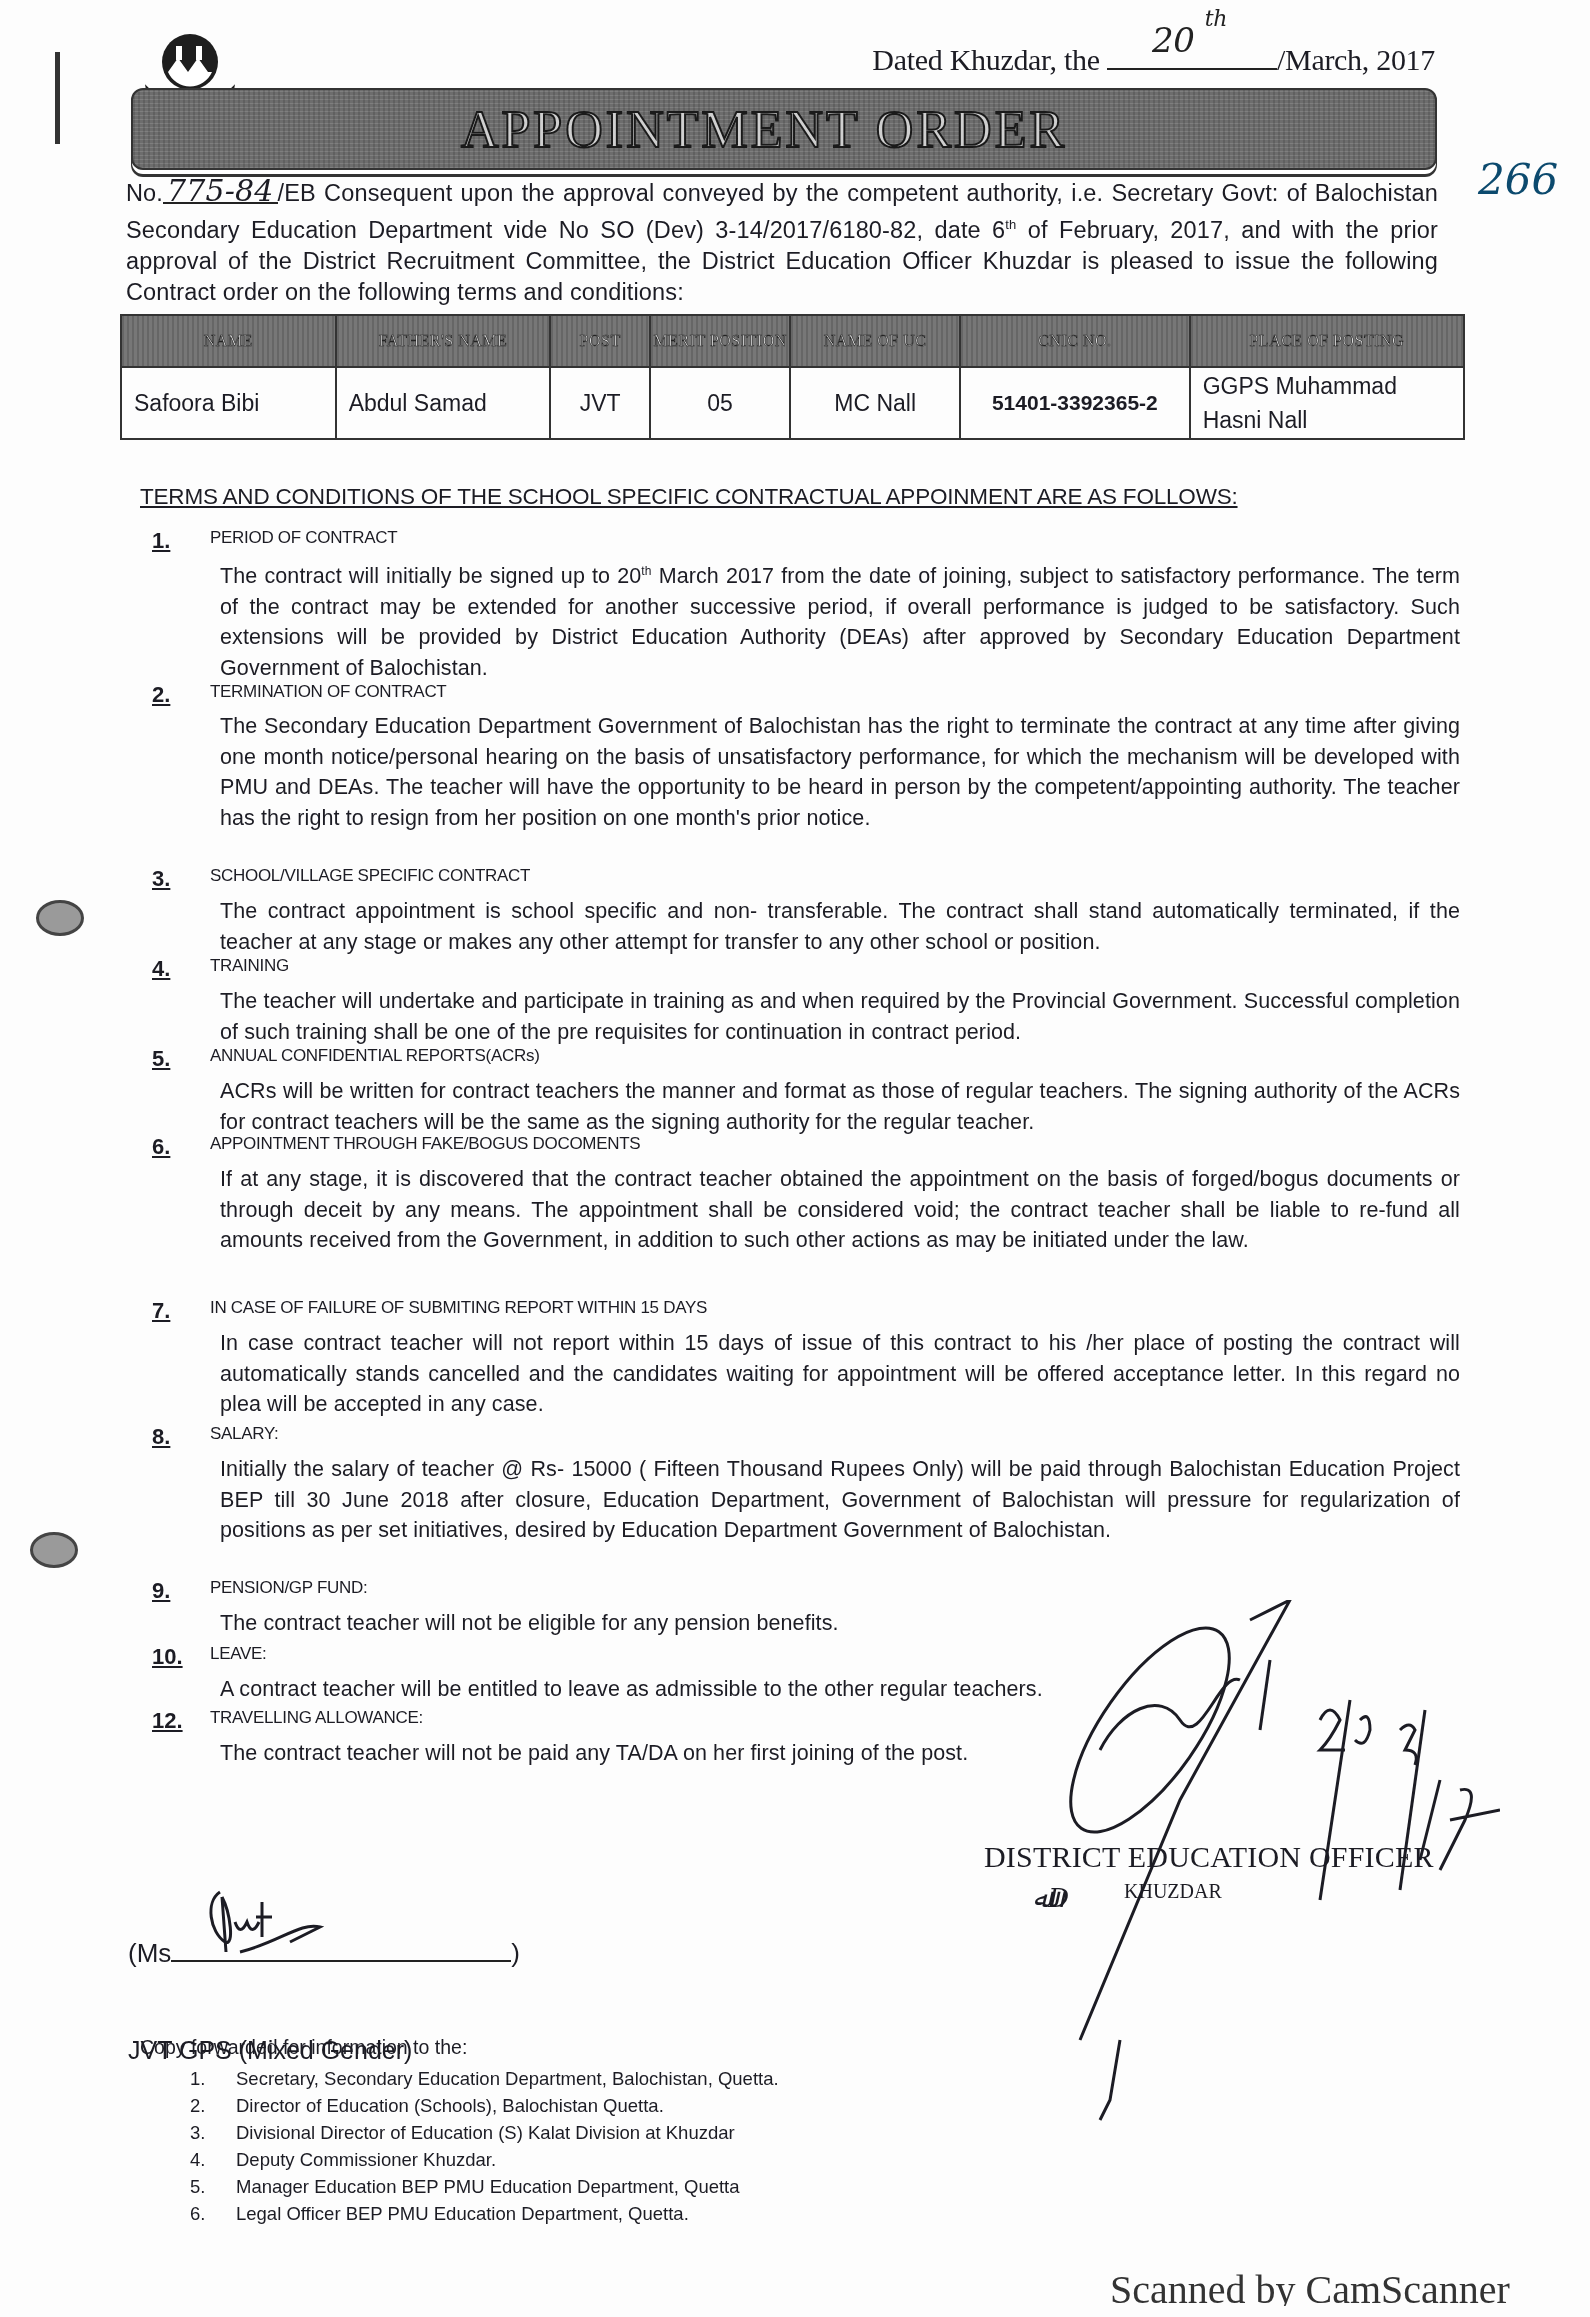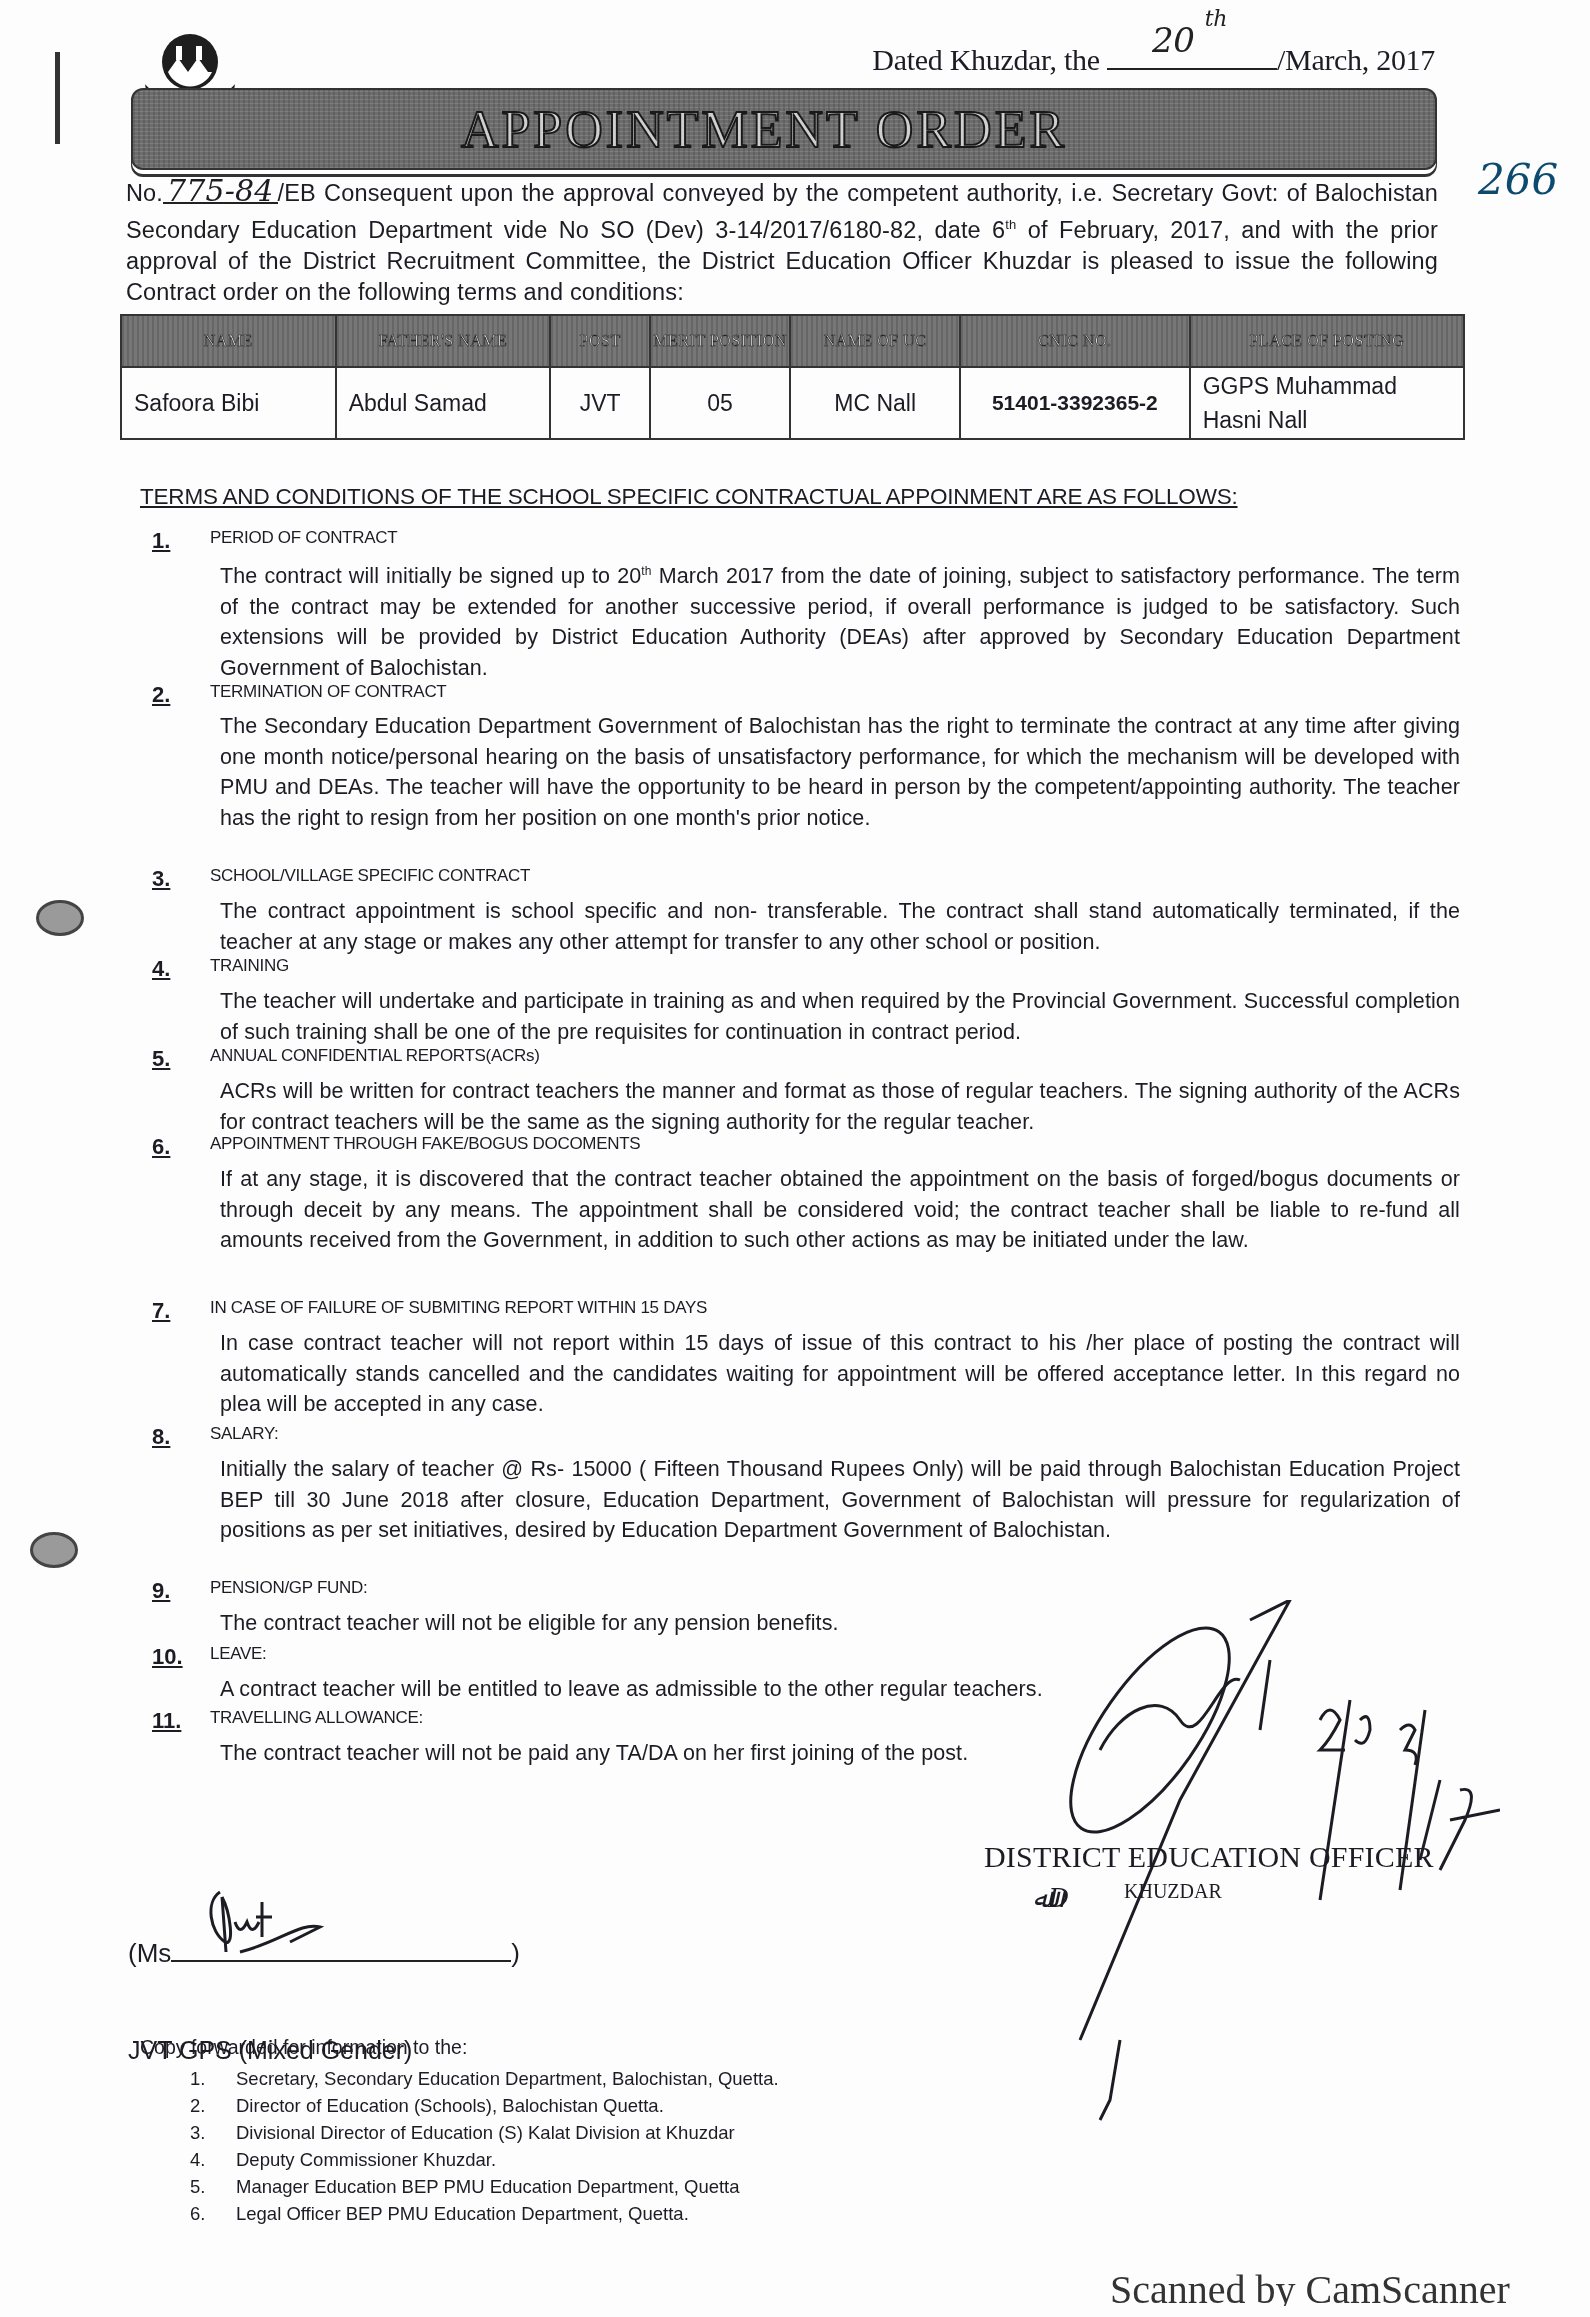--- a/index.html
+++ b/index.html
@@ -197,21 +197,21 @@
   <div class="term-body" style="top:1608px;text-align:left">The contract teacher will not be eligible for any pension benefits.</div>
 </div>
 
 <div class="cond">
   <span class="term-no" style="top:1644px">10.</span>
   <span class="term-title" style="top:1644px">LEAVE:</span>
   <div class="term-body" style="top:1674px;text-align:left">A contract teacher will be entitled to leave as admissible to the other regular teachers.</div>
 </div>
 
 <div class="cond">
-  <span class="term-no" style="top:1708px">11.</span>
+  <span class="term-no" style="top:1708px">12.</span>
   <span class="term-title" style="top:1708px">TRAVELLING ALLOWANCE:</span>
   <div class="term-body" style="top:1738px;text-align:left">The contract teacher will not be paid any TA/DA on her first joining of the post.</div>
 </div>
 
 <svg class="abs" id="deo-signature" viewBox="0 0 480 560" fill="none" stroke="#1c1c24" stroke-width="3">
   <ellipse cx="130" cy="130" rx="120" ry="48" transform="rotate(-55 130 130)"></ellipse>
   <path d="M80 150 C 100 110, 140 90, 160 120 S 200 70, 220 80"></path>
   <path d="M230 20 L 270 0 L 160 200 L 60 440"></path>
   <path d="M250 60 L 240 130"></path>
   <path d="M300 120 q 10 -20 20 0 q -10 20 -20 30 l 25 0"></path>

